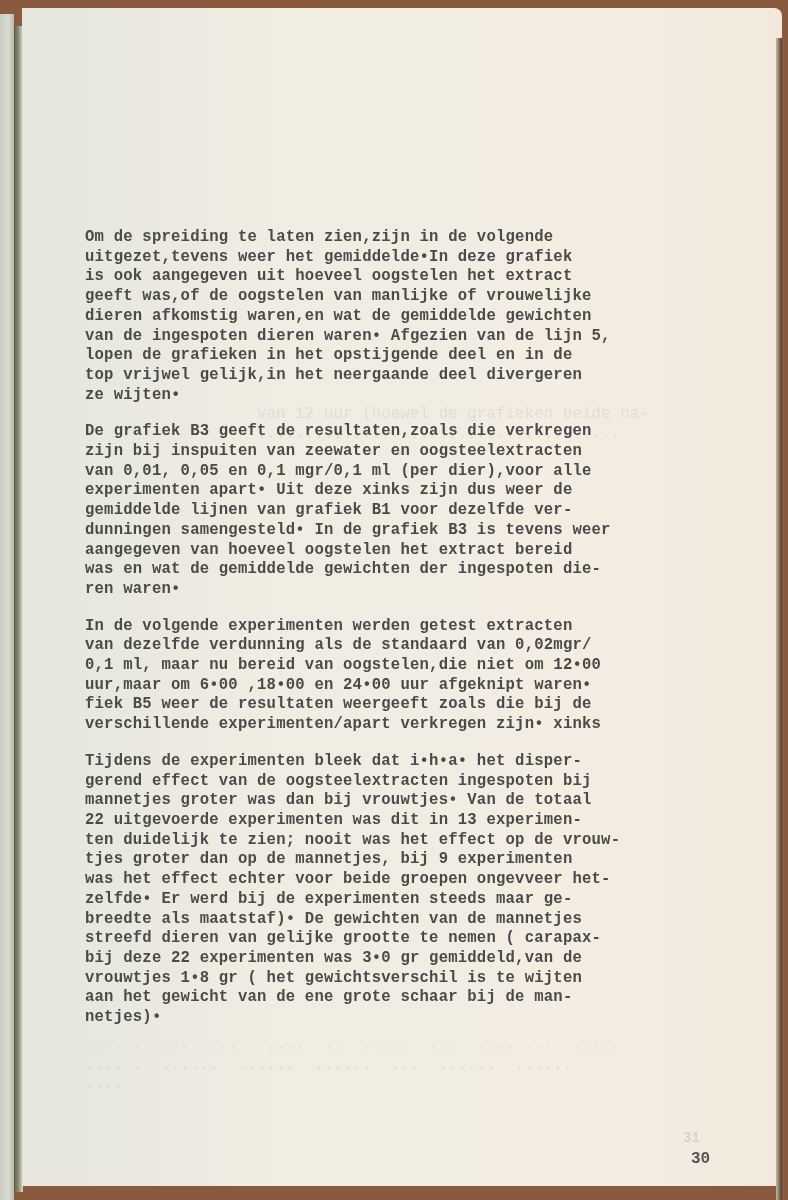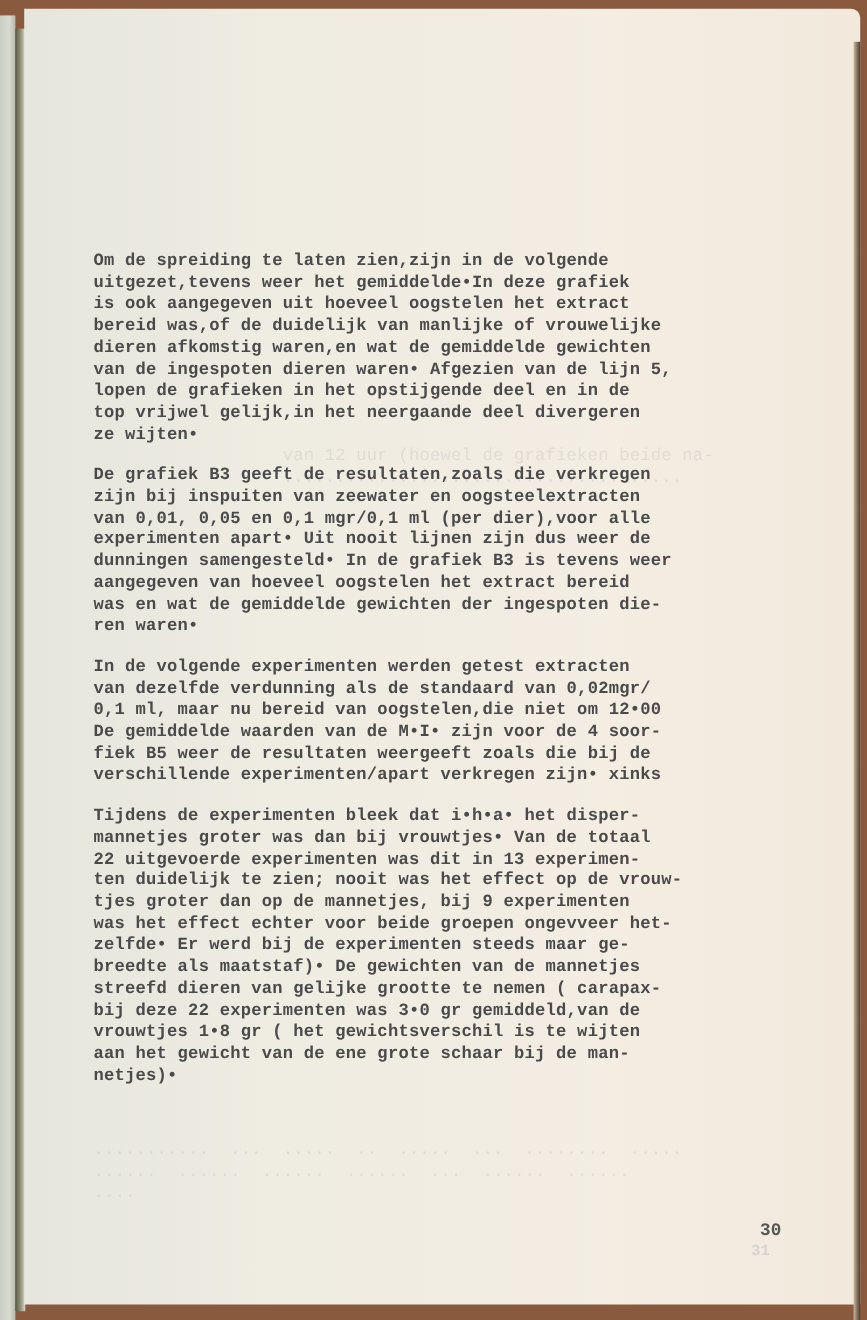--- a/index.html
+++ b/index.html
@@ -31,21 +31,21 @@
   }
   .text {
     position: absolute; left: 85px; top: 228px; width: 610px;
     font-family: "Liberation Mono", "DejaVu Sans Mono", monospace;
     font-size: 15.6px; line-height: 19.7px; color: #4a4a4a;
     font-weight: bold; letter-spacing: 0.2px;
   }
   .para { margin: 0 0 17px 0; }
   .line { display: block; white-space: pre; }
   .page-number {
-    position: absolute; left: 691px; top: 1110px;
+    position: absolute; left: 691px; top: 1150px;
     font-family: "Liberation Mono", "DejaVu Sans Mono", monospace;
     font-size: 16px; font-weight: bold; color: #555;
   }
   .faint-mark {
     position: absolute; left: 683px; top: 1130px;
     font-family: "Liberation Mono", monospace; font-size: 14px;
     color: rgba(160,165,180,0.35); font-weight: bold;
   }
 </style>
 </head>
@@ -62,47 +62,49 @@
                   ......................................</div>
 <div class="bleed" style="top:1036px;">...........  ...  .....  ..  .....  ...  ........  .....
 ......  ......  ......  ......  ...  ......  ......  
 ....</div>
 
 <div class="text">
   <div class="para">
     <span class="line">Om de spreiding te laten zien,zijn in de volgende</span>
     <span class="line">uitgezet,tevens weer het gemiddelde•In deze grafiek</span>
     <span class="line">is ook aangegeven uit hoeveel oogstelen het extract</span>
-    <span class="line">bereid was,of de duidelijk van manlijke of vrouwelijke</span>
+    <span class="line">geeft was,of de oogstelen van manlijke of vrouwelijke</span>
     <span class="line">dieren afkomstig waren,en wat de gemiddelde gewichten</span>
     <span class="line">van de ingespoten dieren waren• Afgezien van de lijn 5,</span>
     <span class="line">lopen de grafieken in het opstijgende deel en in de</span>
     <span class="line">top vrijwel gelijk,in het neergaande deel divergeren</span>
     <span class="line">ze wijten•</span>
   </div>
   <div class="para">
     <span class="line">De grafiek B3 geeft de resultaten,zoals die verkregen</span>
     <span class="line">zijn bij inspuiten van zeewater en oogsteelextracten</span>
     <span class="line">van 0,01, 0,05 en 0,1 mgr/0,1 ml (per dier),voor alle</span>
-    <span class="line">experimenten apart• Uit nooit lijnen zijn dus weer de</span>
+    <span class="line">experimenten apart• Uit deze xinks zijn dus weer de</span>
+    <span class="line">gemiddelde lijnen van grafiek B1 voor dezelfde ver-</span>
     <span class="line">dunningen samengesteld• In de grafiek B3 is tevens weer</span>
     <span class="line">aangegeven van hoeveel oogstelen het extract bereid</span>
     <span class="line">was en wat de gemiddelde gewichten der ingespoten die-</span>
     <span class="line">ren waren•</span>
   </div>
   <div class="para">
     <span class="line">In de volgende experimenten werden getest extracten</span>
     <span class="line">van dezelfde verdunning als de standaard van 0,02mgr/</span>
     <span class="line">0,1 ml, maar nu bereid van oogstelen,die niet om 12•00</span>
-    <span class="line">De gemiddelde waarden van de M•I• zijn voor de 4 soor-</span>
+    <span class="line">uur,maar om 6•00 ,18•00 en 24•00 uur afgeknipt waren•</span>
     <span class="line">fiek B5 weer de resultaten weergeeft zoals die bij de</span>
     <span class="line">verschillende experimenten/apart verkregen zijn• xinks</span>
   </div>
   <div class="para">
     <span class="line">Tijdens de experimenten bleek dat i•h•a• het disper-</span>
+    <span class="line">gerend effect van de oogsteelextracten ingespoten bij</span>
     <span class="line">mannetjes groter was dan bij vrouwtjes• Van de totaal</span>
     <span class="line">22 uitgevoerde experimenten was dit in 13 experimen-</span>
     <span class="line">ten duidelijk te zien; nooit was het effect op de vrouw-</span>
     <span class="line">tjes groter dan op de mannetjes, bij 9 experimenten</span>
     <span class="line">was het effect echter voor beide groepen ongevveer het-</span>
     <span class="line">zelfde• Er werd bij de experimenten steeds maar ge-</span>
     <span class="line">breedte als maatstaf)• De gewichten van de mannetjes</span>
     <span class="line">streefd dieren van gelijke grootte te nemen ( carapax-</span>
     <span class="line">bij deze 22 experimenten was 3•0 gr gemiddeld,van de</span>
     <span class="line">vrouwtjes 1•8 gr ( het gewichtsverschil is te wijten</span>

